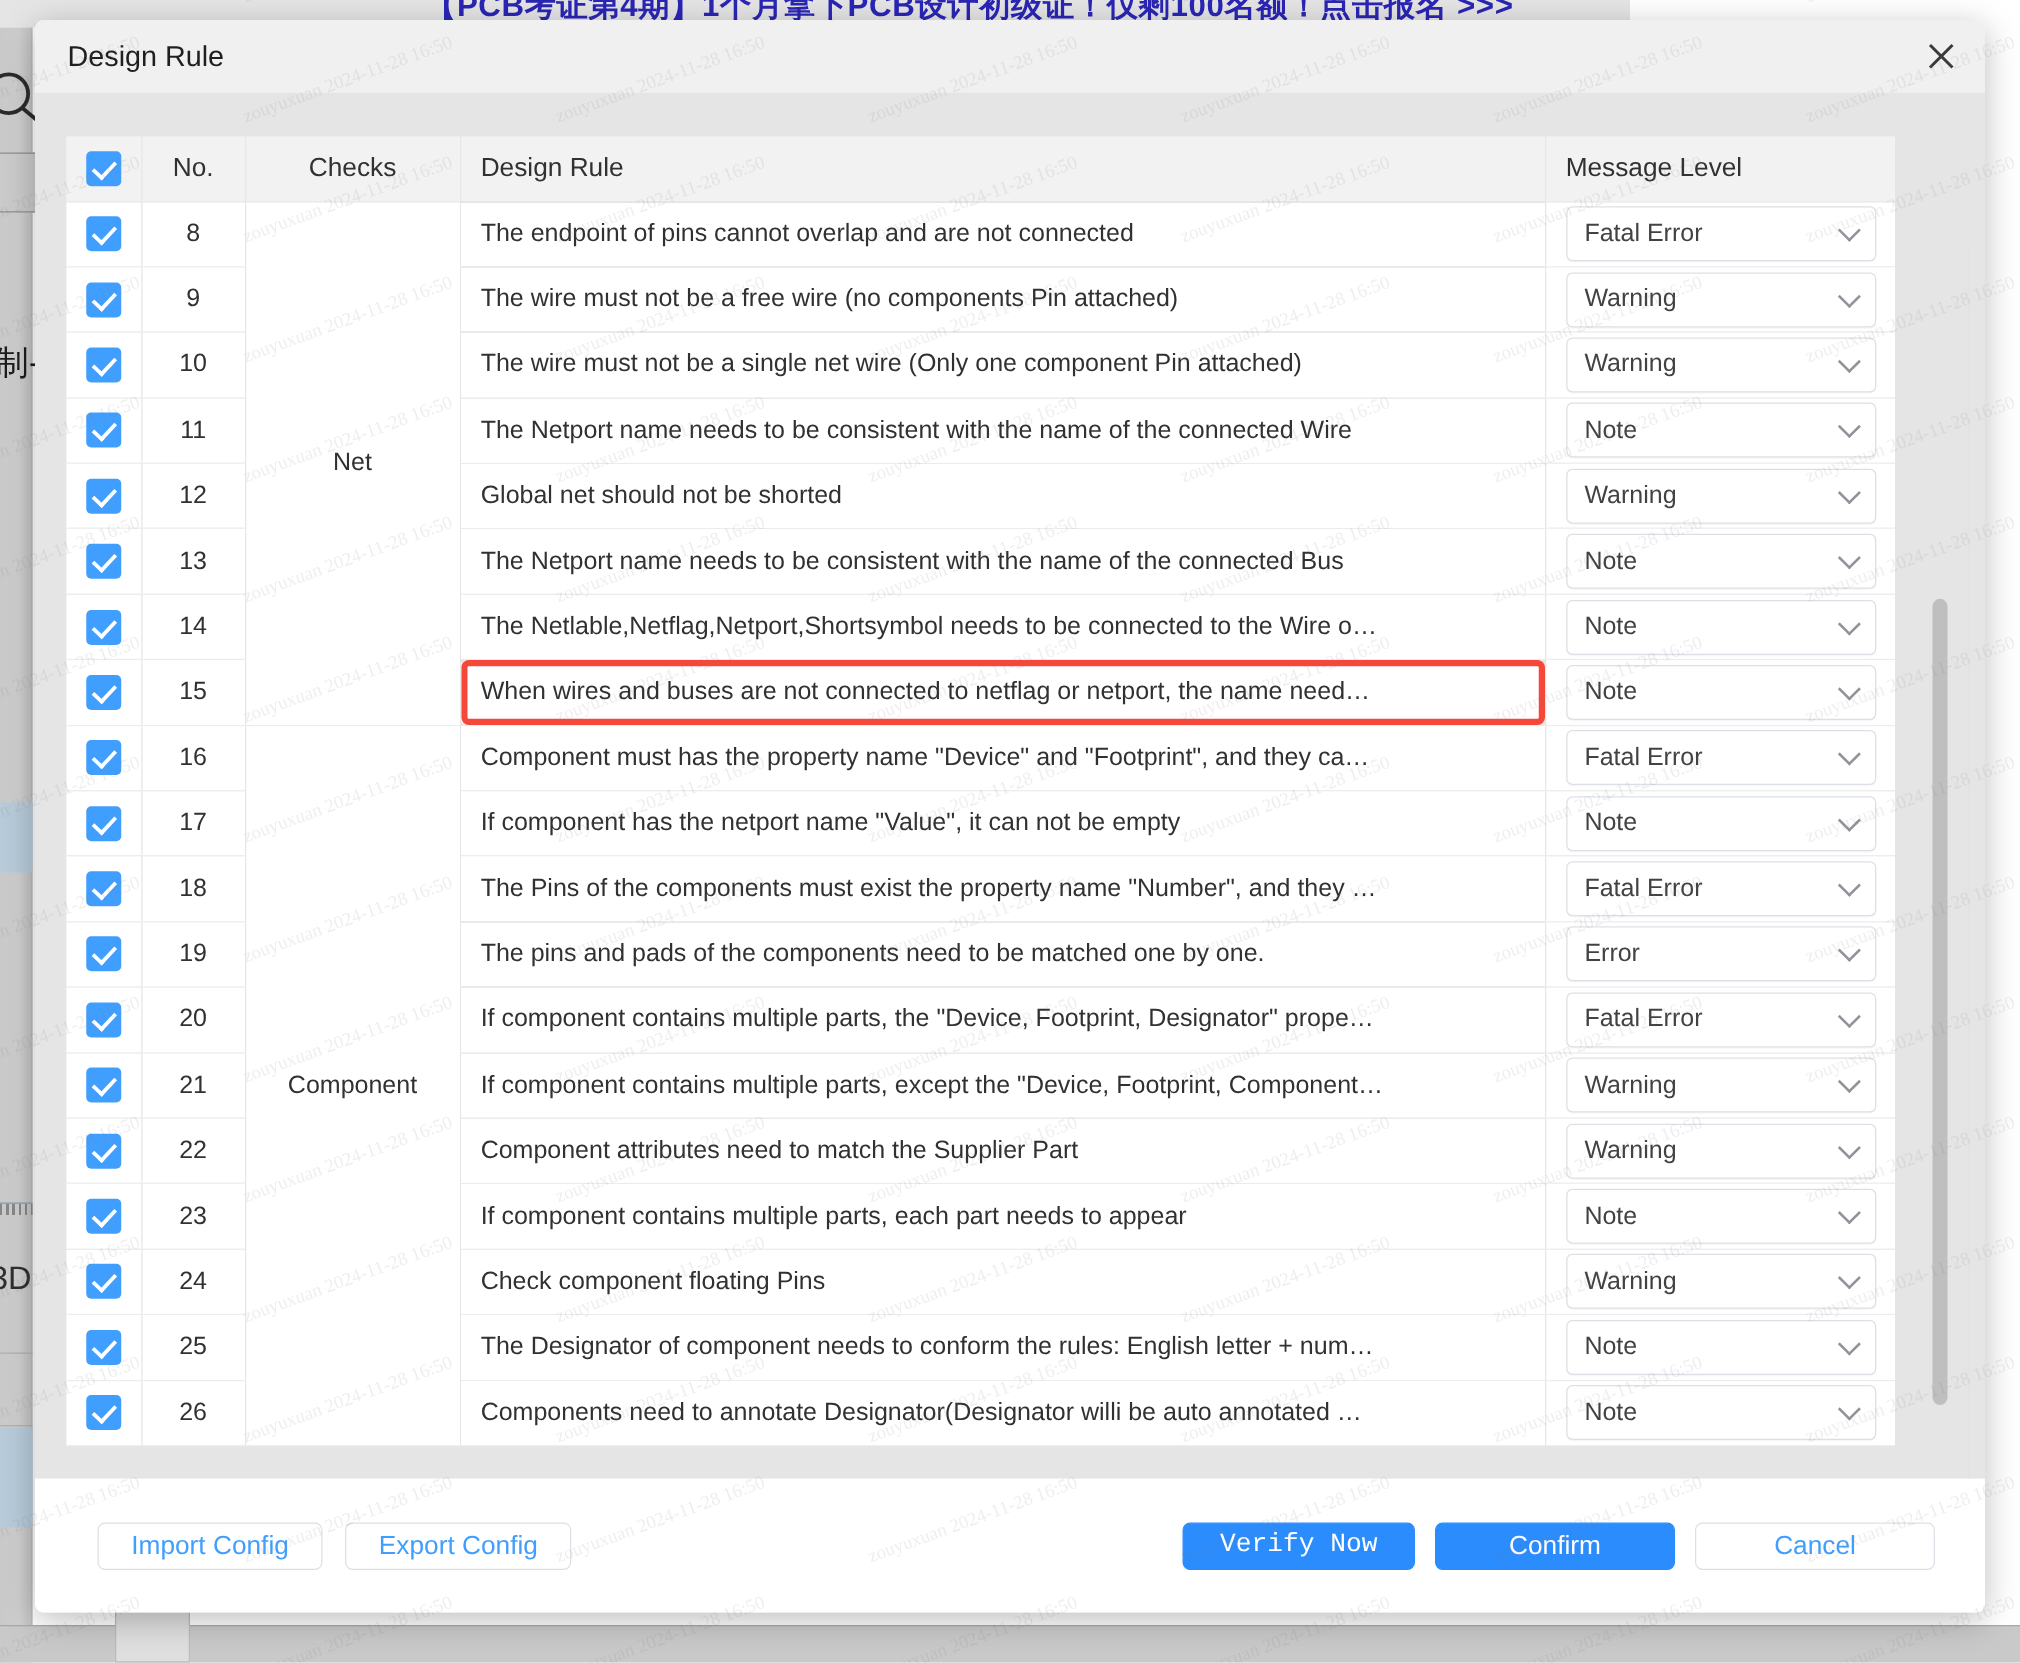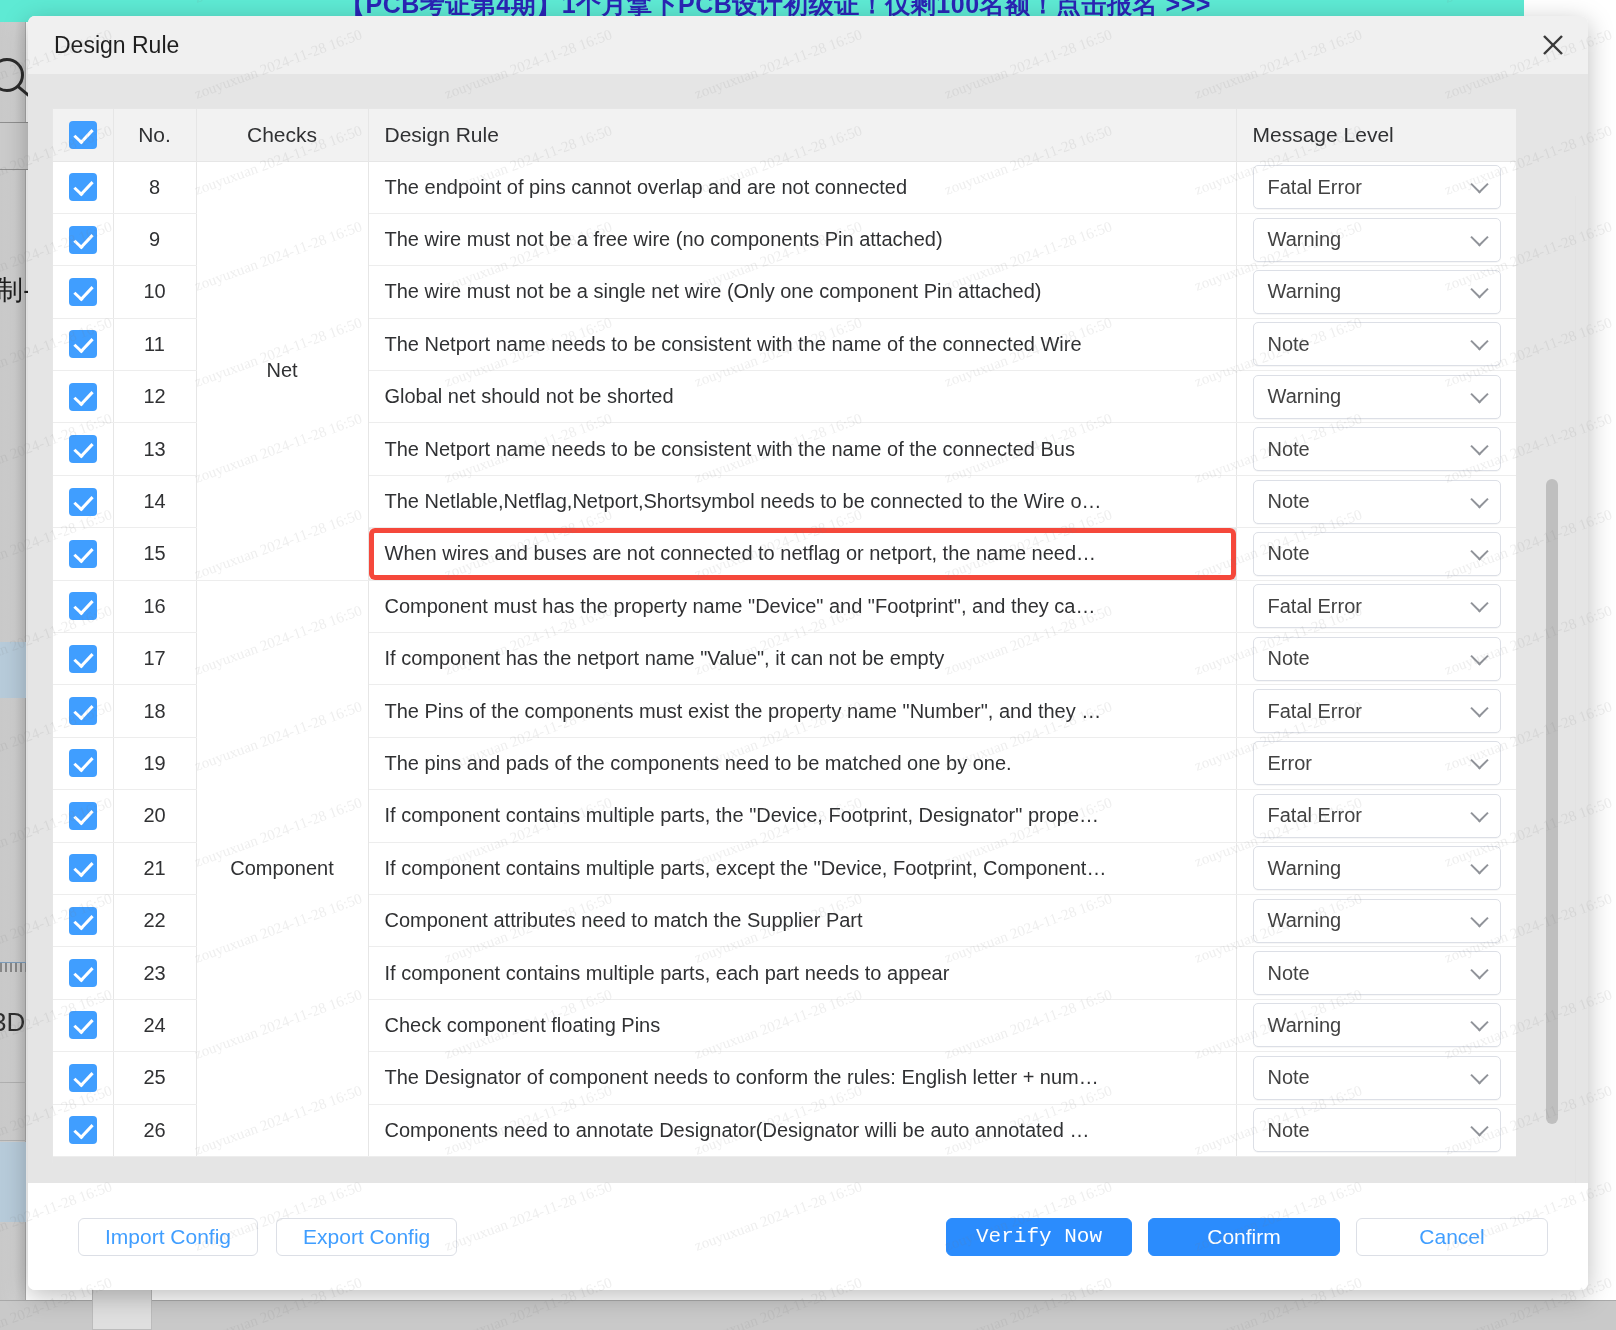--- a/index.html
+++ b/index.html
@@ -10,22 +10,22 @@
     font-family: "Liberation Sans", sans-serif;
   }
 
   
   #app-background {
     position: absolute; inset: 0;
     background: #ffffff;
   }
   #promo-banner {
     position: absolute; left: 0; top: 0;
-    width: 1524px; height: 22px;
-    background: #5eead4;
+    width: 1304px; height: 22px;
+    background: #e5e5e5;
     overflow: hidden;
   }
   #promo-banner .promo-text {
     position: absolute;
     left: 340px; top: -12px;
     white-space: nowrap;
     color: #2a25b5;
     font-weight: bold;
     font-size: 25px;
     letter-spacing: .5px;

